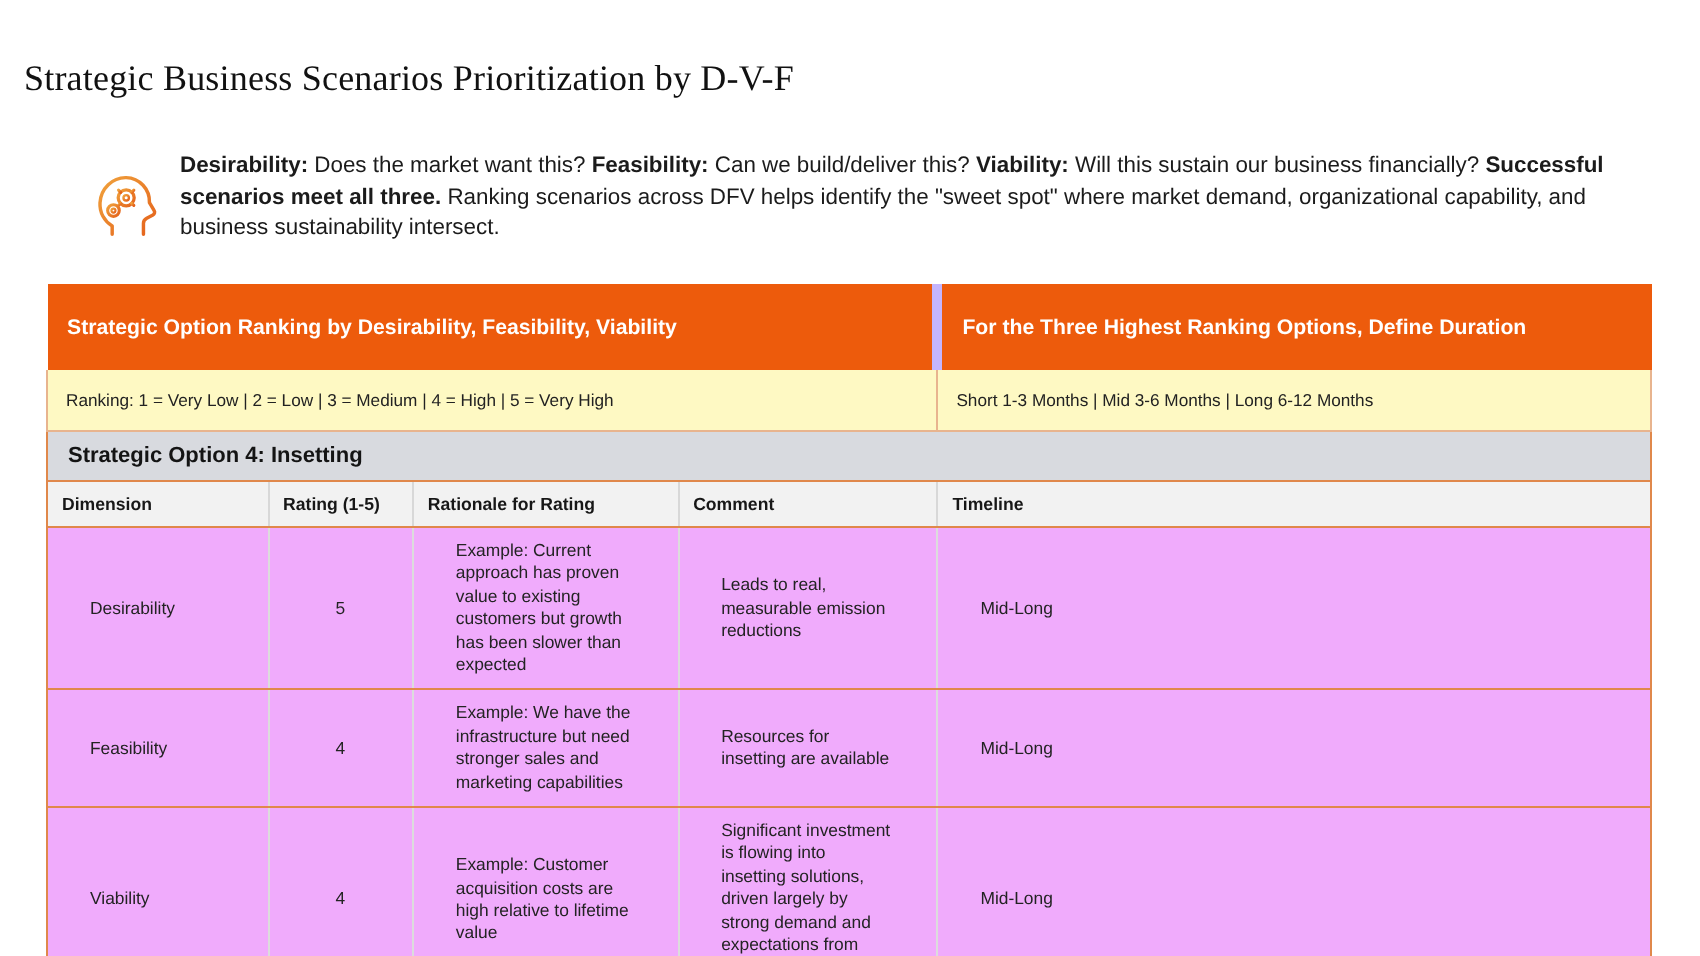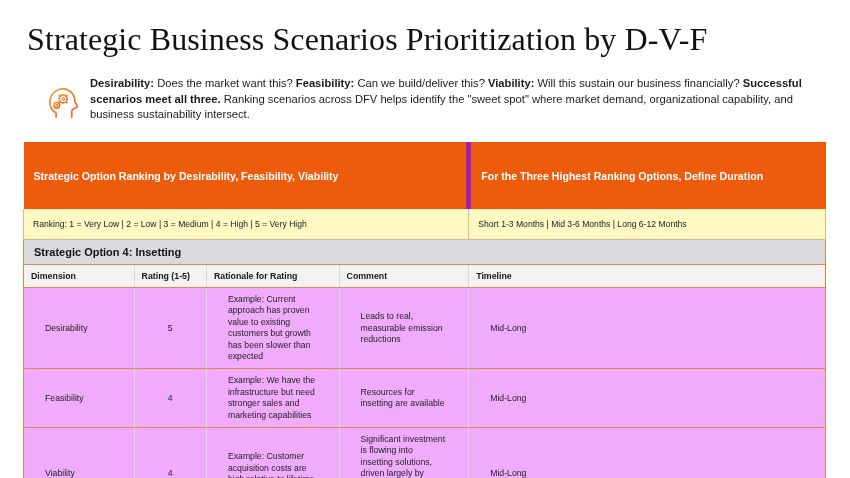--- a/index.html
+++ b/index.html
@@ -12,24 +12,24 @@
     height: 478px;
     position: relative;
     overflow: hidden;
     font-family: "Liberation Sans", sans-serif;
     color: #1a1a1a;
   }
 
   
   #page-title {
     position: absolute;
-    left: 27px;
+    left: 12px;
     top: 23px;
     font-family: "Liberation Serif", serif;
-    font-size: 32px;
+    font-size: 18px;
     line-height: 32px;
     font-weight: 400;
     color: #111111;
     letter-spacing: 0.1px;
     white-space: nowrap;
   }
 
   
   #intro-block {
     position: absolute;
@@ -68,21 +68,21 @@
     vertical-align: middle;
     padding: 0;
   }
 
   .orange-head {
     background: #ED5B0C;
     color: #ffffff;
     font-weight: bold;
     font-size: 10.6px;
     height: 35px;
-    padding: 16px 10px !important;
+    padding: 4px 10px !important;
     border: none;
   }
 
   .legend-cell {
     background: #fef9c3;
     font-size: 8.6px;
     color: #222;
     height: 30px;
     padding: 0 9px !important;
     border-left: 1px solid #E8B48E;
@@ -205,21 +205,21 @@
   <colgroup>
     <col style="width:110px">
     <col style="width:72px">
     <col style="width:132px">
     <col style="width:129px">
     <col style="width:355px">
   </colgroup>
   <tbody>
     <tr>
       <td class="orange-head" colspan="4">Strategic Option Ranking by Desirability, Feasibility, Viability</td>
-      <td class="orange-head" style="border-left:5px solid #a21caf;">For the Three Highest Ranking Options, Define Duration</td>
+      <td class="orange-head" style="border-left:5px solid #c4b5fd;">For the Three Highest Ranking Options, Define Duration</td>
     </tr>
     <tr>
       <td class="legend-cell" colspan="4">Ranking: 1 = Very Low | 2 = Low | 3 = Medium | 4 = High | 5 = Very High</td>
       <td class="legend-cell" style="border-left:1px solid #E8B48E;">Short 1-3 Months | Mid 3-6 Months | Long 6-12 Months</td>
     </tr>
     <tr>
       <td class="option-band" colspan="5">Strategic Option 4: Insetting</td>
     </tr>
     <tr>
       <td class="col-head first">Dimension</td>

